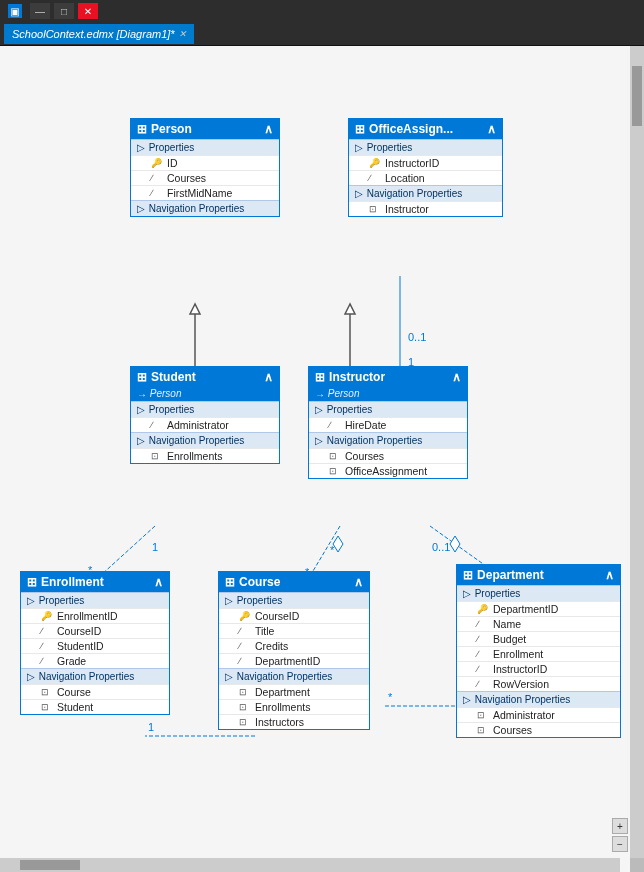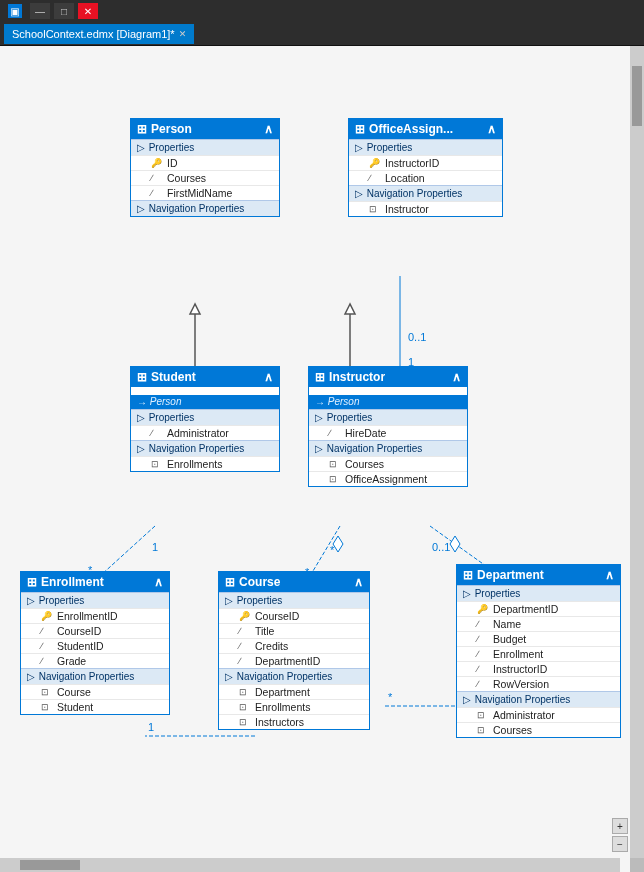--- a/index.html
+++ b/index.html
@@ -43,20 +43,21 @@
     }
     .tab {
       background: #007acc;
       color: #fff;
       padding: 2px 8px;
       font-size: 11px;
       height: 20px;
       display: flex;
       align-items: center;
       gap: 4px;
+      font-style: italic;
     }
     .tab-close {
       font-size: 9px;
       cursor: pointer;
       color: #ccc;
     }
     .diagram-area {
       background: #f5f5f5;
       width: 644px;
       height: 826px;
@@ -110,21 +111,20 @@
       font-size: 9px;
       color: #555;
       min-width: 12px;
     }
     .entity-subtitle {
       background: #0078d7;
       color: #ddeeff;
       padding: 1px 12px 2px 6px;
       font-size: 10px;
       font-style: italic;
-      margin-top: 8px;
     }
     
     .lines-svg {
       position: absolute;
       top: 0; left: 0;
       width: 100%; height: 100%;
       pointer-events: none;
     }
     
     .scrollbar-h {

